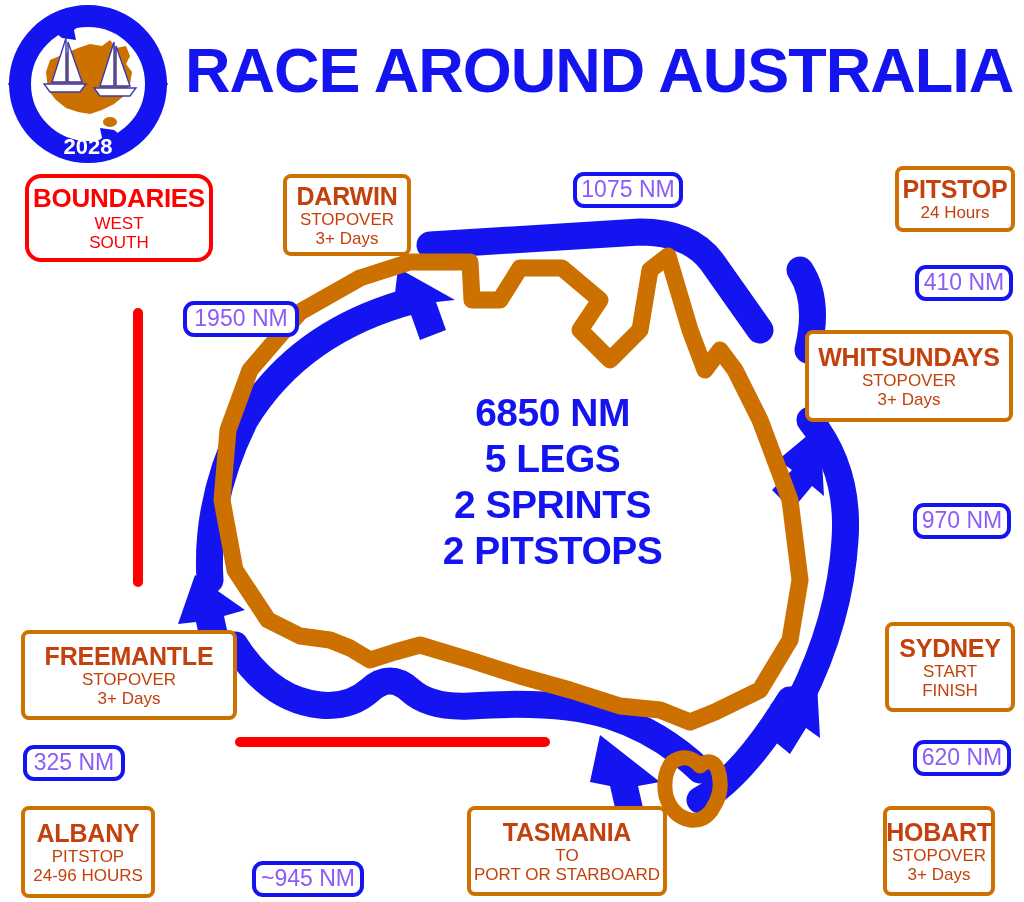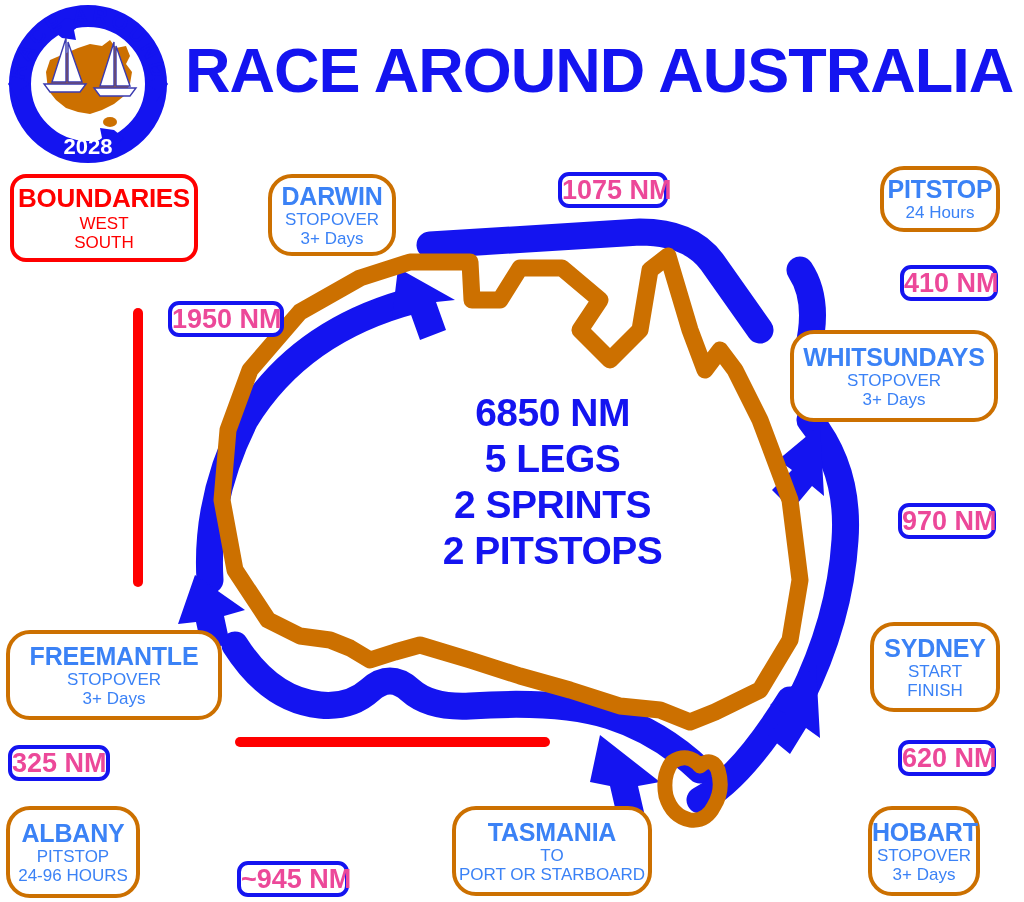--- a/index.html
+++ b/index.html
@@ -15,46 +15,48 @@
     overflow:hidden;
   }
 
   
   .box{
     position:absolute;
     box-sizing:border-box;
     background:#ffffff;
     display:flex;
     flex-direction:column;
+    align-items:center;
     justify-content:center;
     text-align:center;
     line-height:1.12;
+    margin-left:15px;
   }
   .box.place{
     border:4px solid #CC7000;
-    border-radius:24px;
-    color:#3b82f6;
+    border-radius:8px;
+    color:#c2410c;
   }
   .box.place .title{
     font-size:25px;
     font-weight:bold;
     letter-spacing:-0.2px;
     white-space:nowrap;
   }
   .box.place .sub{
     font-size:17px;
     font-weight:normal;
     white-space:nowrap;
   }
   .box.dist{
     border:4px solid #1414F0;
     border-radius:11px;
-    color:#ec4899;
-    font-size:27px;
-    font-weight:bold;
+    color:#8b5cf6;
+    font-size:23px;
+    font-weight:normal;
     white-space:nowrap;
   }
   .box.bounds{
     border:4px solid #FF0000;
     border-radius:16px;
     color:#FF0000;
   }
   .box.bounds .title{
     font-size:26px;
     font-weight:bold;

